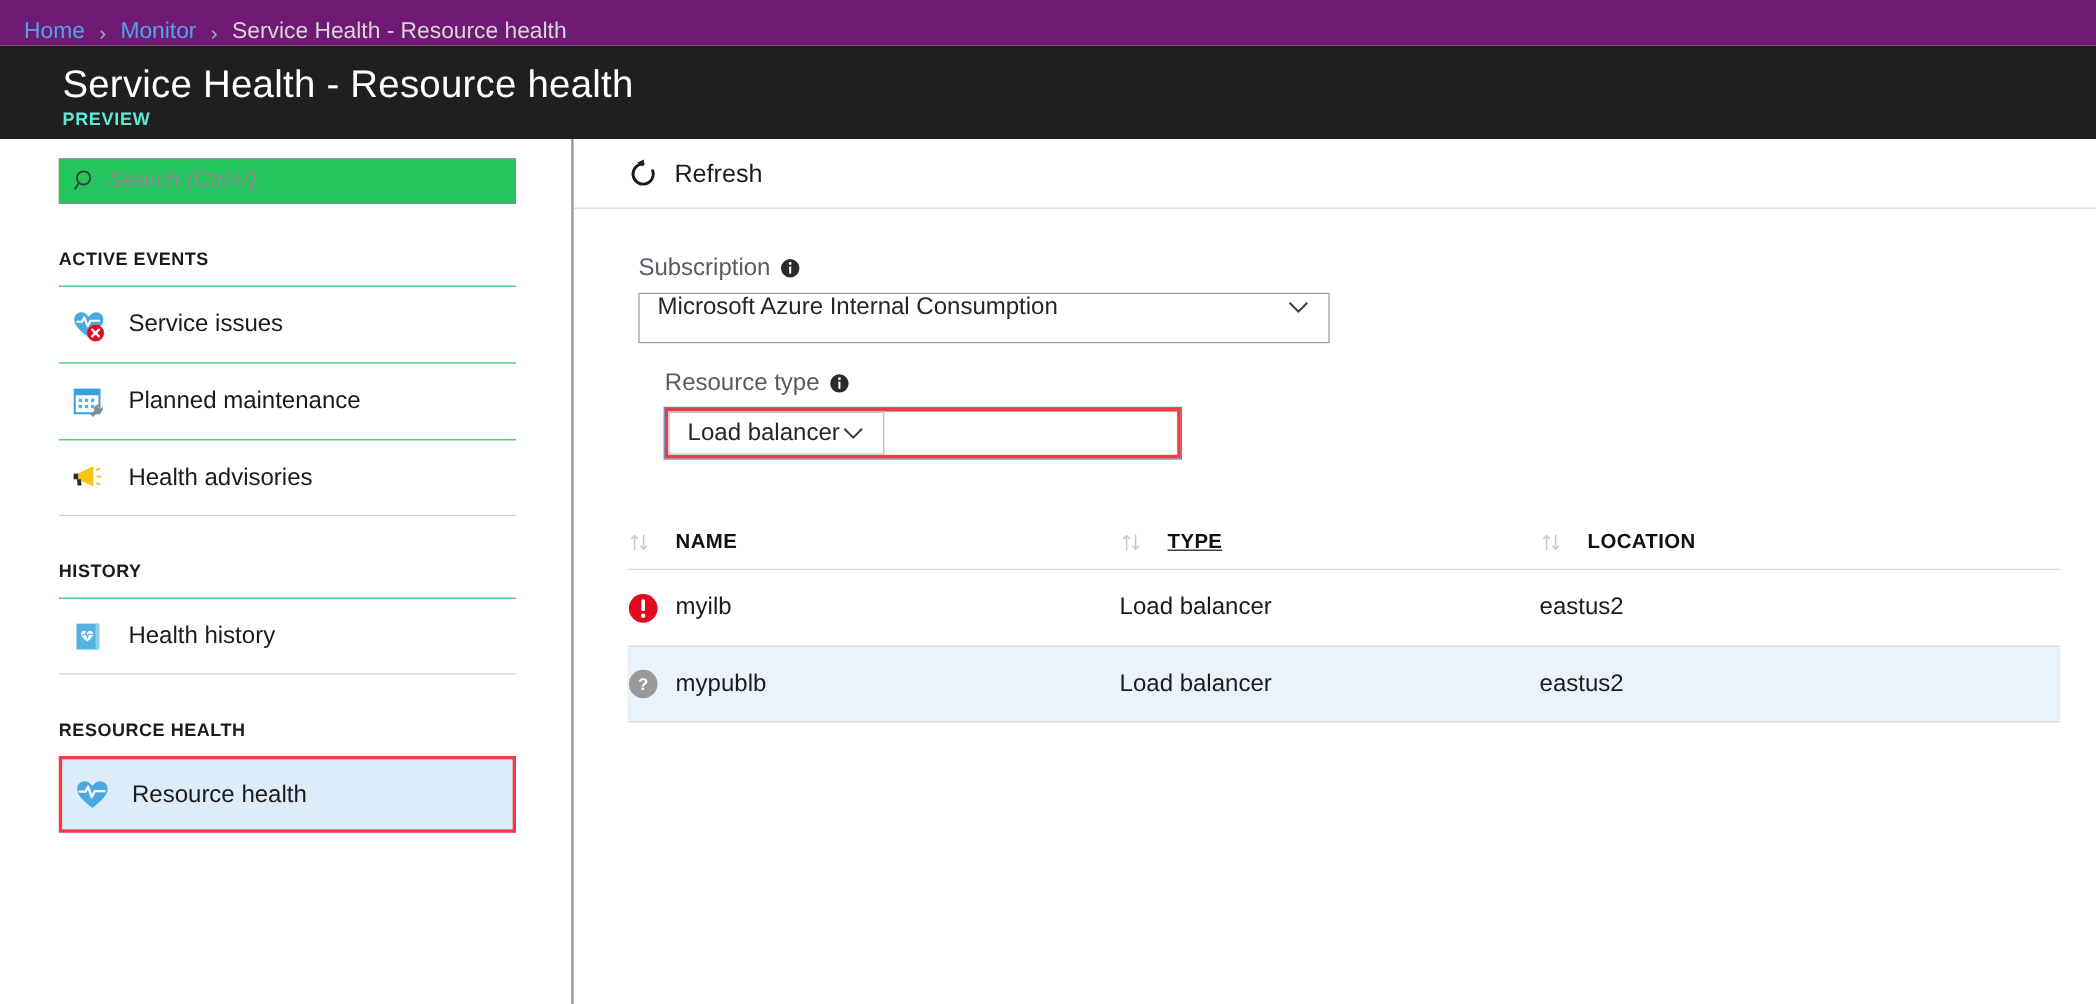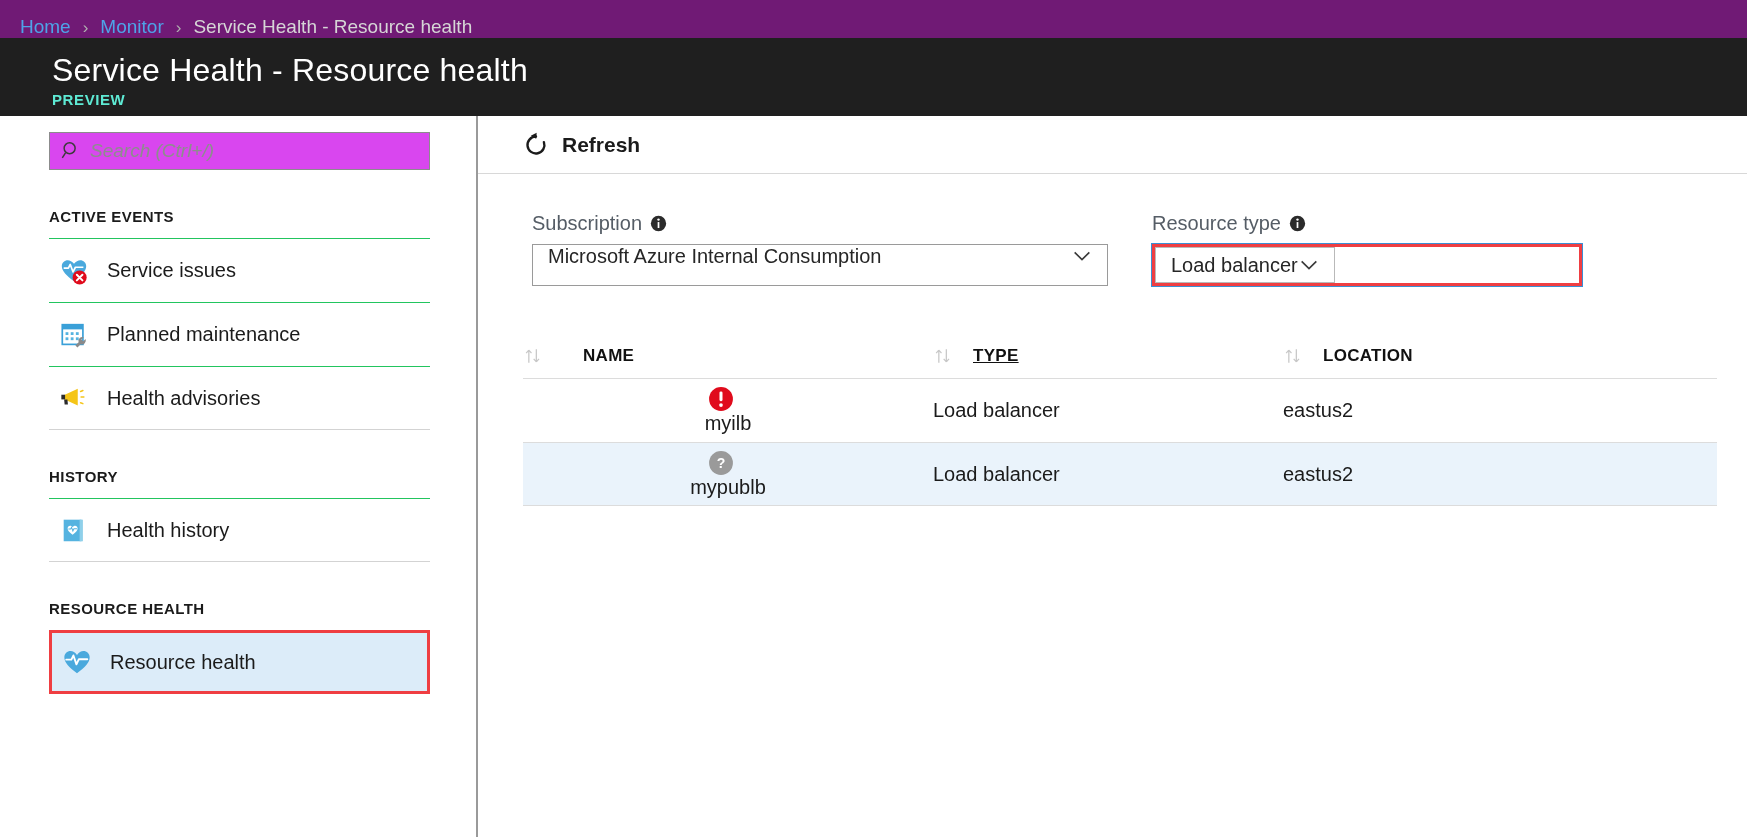--- a/index.html
+++ b/index.html
@@ -33,21 +33,21 @@
   
   .body-area { flex: 1 1 auto; display: flex; min-height: 0; background: #fff; }
 
   
   .sidebar {
     width: 478px; flex: 0 0 478px; background: #ffffff;
     border-right: 2px solid #9a9a9a; padding: 0 46px 0 49px; position: relative;
   }
   .search-wrap {
     margin-top: 16px; height: 38px; border: 1px solid #8c8c8c;
-    display: flex; align-items: center; padding: 0 10px; background: #d946ef;
+    display: flex; align-items: center; padding: 0 10px; background: #22c55e;
   }
   .search-ico { width: 22px; height: 22px; flex: 0 0 22px; margin-right: 8px; }
   .search-input {
     border: 0; outline: 0; width: 100%; font-size: 19px; color: #333;
     font-family: "Liberation Sans", sans-serif; background: transparent;
   }
   .search-input::placeholder { color: #8d8d8d; font-style: italic; }
 
   .sec-head {
     font-size: 15px; font-weight: 700; color: #1b1b1b;
@@ -69,25 +69,25 @@
   .selected-wrap .nav-item {
     background: #dcecf9; border-top: none; border-bottom: none; height: 58px;
   }
 
   
   .main { flex: 1 1 auto; display: flex; flex-direction: column; min-width: 0; background: #fff; }
   .toolbar {
     height: 58px; flex: 0 0 58px; border-bottom: 1px solid #d8d8d8;
     display: flex; align-items: center; padding-left: 45px;
   }
-  .tool-btn { display: flex; align-items: center; cursor: pointer; font-weight: bold; }
+  .tool-btn { display: flex; align-items: flex-end; cursor: pointer; }
   .refresh-ico { width: 26px; height: 26px; flex: 0 0 26px; margin-right: 13px; }
   .tool-label { font-size: 21px; color: #1b1b1b; }
 
-  .filters { display: flex; padding: 38px 0 0 54px; gap: 22px; }
+  .filters { display: flex; padding: 38px 0 0 54px; gap: 22px; flex-direction: column; }
   .field { position: relative; }
   .field-sub { width: 576px; }
   .field-res { width: 430px; margin-left: 22px; }
   .field-label {
     font-size: 20px; color: #555d66; display: flex; align-items: center; margin-bottom: 9px;
   }
   .info-ico { width: 17px; height: 17px; margin-left: 8px; flex: 0 0 17px; }
   .select-box {
     height: 42px; border: 1px solid #9a9a9a; background: #fff;
     display: flex; align-items: flex-start; justify-content: space-between;
@@ -107,32 +107,32 @@
   }
 
   
   .table { margin: 48px 0 0 45px; padding-right: 30px; }
   .thead { display: flex; align-items: center; height: 44px; }
   .th {
     display: flex; align-items: center;
     font-size: 17px; font-weight: 700; color: #111; letter-spacing: .3px;
   }
   .sort-ico { width: 20px; height: 20px; flex: 0 0 20px; margin-right: 20px; opacity: .55; }
-  .col-name { width: 410px; gap: 20px; }
+  .col-name { width: 410px; }
   .col-type { width: 350px; text-decoration: underline; }
   .col-loc  { width: 330px; }
   .trow {
     display: flex; align-items: center; height: 64px;
     border-top: 1px solid #dcdcdc; cursor: pointer;
   }
   .trow.alt { background: #eaf3fb; }
   .trow:last-child { border-bottom: 1px solid #dcdcdc; }
   .cell { font-size: 20px; color: #1b1b1b; display: flex; align-items: center; }
   .status-ico { width: 26px; height: 26px; flex: 0 0 26px; margin-right: 14px; }
-  .cell-name { width: 410px; flex-direction: column; }
+  .cell-name { width: 410px; }
   .cell-type { width: 350px; }
   .cell-loc  { width: 330px; }
 </style>
 </head>
 <body>
 
 <div class="app">
 
   <div class="breadcrumb-bar">
     <span class="crumb-link">Home</span>

